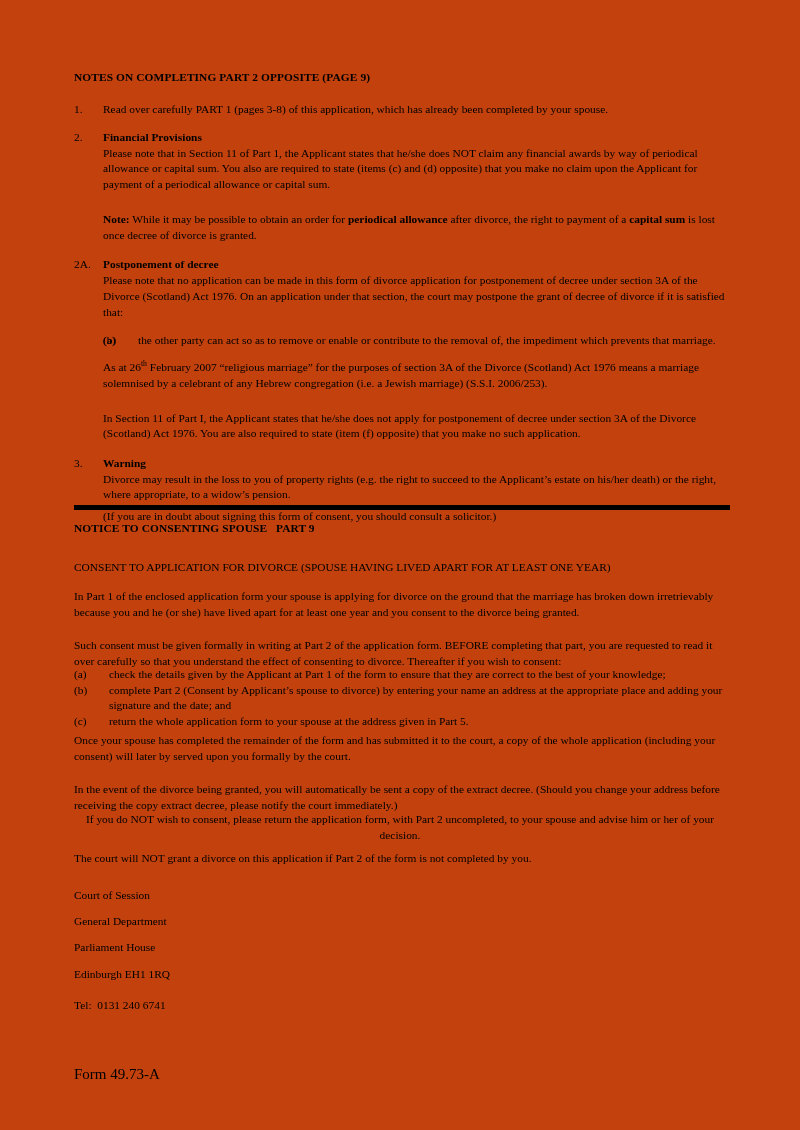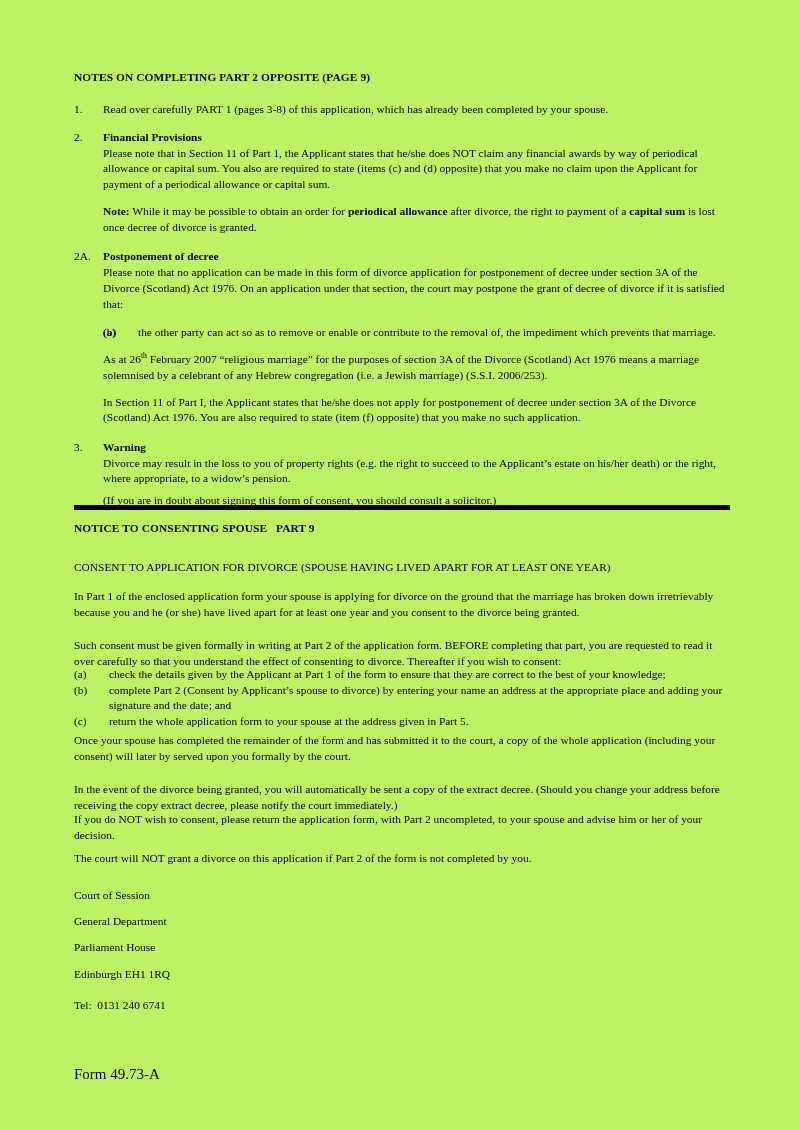--- a/index.html
+++ b/index.html
@@ -15,21 +15,21 @@
     color: #000000;
     -webkit-font-smoothing: antialiased;
   }
 
   .page {
     position: absolute;
     left: 0;
     top: 0;
     width: 800px;
     height: 1130px;
-    background: #bef264;
+    background: #c2410c;
     overflow: hidden;
   }
 
   
   .content {
     position: absolute;
     left: 74px;
     top: 70px;
     width: 652px;
   }
@@ -62,21 +62,21 @@
     line-height: 1.38;
     margin: 0;
   }
   .para {
     font-size: 11.4px;
     line-height: 1.38;
     margin: 0;
     text-align: left;
   }
   .para + .para {
-    margin-top: 11px;
+    margin-top: 19px;
   }
   .spaced-top {
     margin-top: 11px;
   }
 
   
   .alpha-list {
     margin: 11px 0 0 0;
     padding: 0;
     list-style: none;
@@ -219,21 +219,21 @@
         <span class="alpha-label">(c)</span>
         <span>return the whole application form to your spouse at the address given in Part 5.</span>
       </li>
     </ul>
   </div>
 
   <div class="block" style="top:782px;">In the event of the divorce being granted, you will automatically be sent a copy of the extract decree.  (Should you change your address before receiving the copy extract decree, please notify the court immediately.)</div>
 
   <div class="block" style="top:733px;">Once your spouse has completed the remainder of the form and has submitted it to the court, a copy of the whole application (including your consent) will later by served upon you formally by the court.</div>
 
-  <div class="block" style="top:812px;">If you do NOT wish to consent, please return the application form, with Part 2 uncompleted, to your spouse and advise him or her of your decision.</div>
+  <div class="block" style="top:812px;text-align:center;">If you do NOT wish to consent, please return the application form, with Part 2 uncompleted, to your spouse and advise him or her of your decision.</div>
 
   <div class="block" style="top:851px;">The court will NOT grant a divorce on this application if Part 2 of the form is not completed by you.</div>
 
   <div class="block" style="top:877px;">
     <div class="addr-line">Court of Session</div>
     <div class="addr-line">General Department</div>
     <div class="addr-line">Parliament House</div>
     <div class="addr-line">Edinburgh EH1 1RQ</div>
     <div class="addr-line" style="margin-top:15px;">Tel:  0131 240 6741</div>
   </div>

